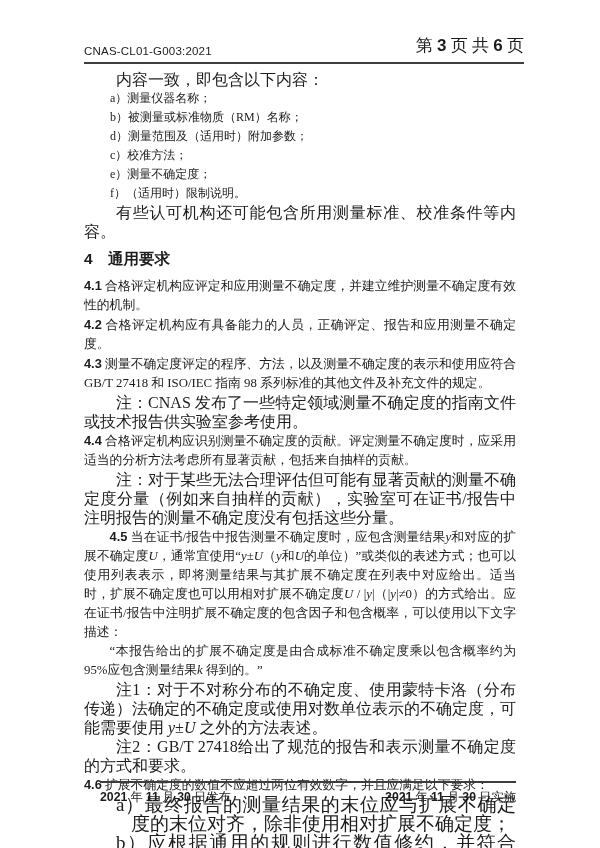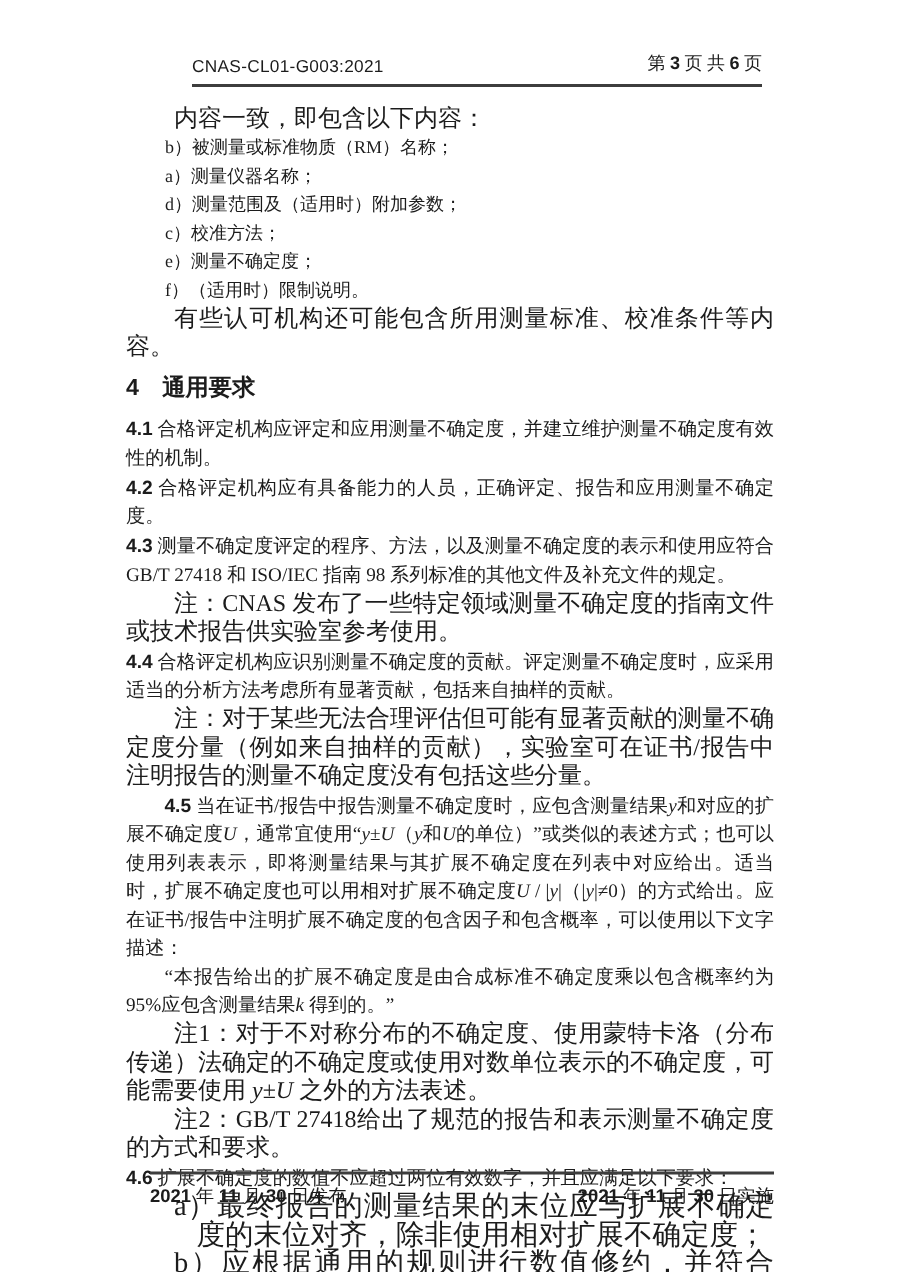--- a/index.html
+++ b/index.html
@@ -5,31 +5,30 @@
   html, body { margin:0; padding:0; background:#ffffff; }
   .page {
     position:relative;
     width:600px; height:848px;
     background:#ffffff;
     font-family:"Liberation Serif", serif;
     color:#1c1c1c;
     overflow:hidden;
   }
   .header {
-    position:absolute; left:84px; right:92px; top:34px;
+    position:absolute; left:84px; right:76px; top:34px;
     display:flex; justify-content:space-between; align-items:flex-end;
     border-bottom:2px solid #3d3d3d;
     padding-bottom:5px;
-    margin-left:44px;
   }
   .doc-code {
     font-family:"Liberation Sans", sans-serif;
     font-size:11.5px; letter-spacing:0.2px; color:#1c1c1c;
   }
-  .page-info { font-size:12px;text-align:right; }
+  .page-info { font-size:17px;text-align:right; }
   .content { position:absolute; left:84px; right:84px; top:70px; }
   .content p { margin:0; }
   .body { font-size:12.8px; line-height:19px; text-align:justify; }
   .note { font-size:16px; line-height:19px; text-align:justify; }
   .indent { text-indent:2em; }
   .note-list { font-size:12px; line-height:19px; padding-left:26px; }
   .body-list {
     font-size:19px; line-height:19px; text-align:justify;
     padding-left:47px; text-indent:-15px;
   }
@@ -55,22 +54,22 @@
 
 <div class="page">
 
   <div class="header">
     <span class="doc-code">CNAS-CL01-G003:2021</span>
     <span class="page-info"><span>第 </span><span class="b s">3</span><span> 页 共 </span><span class="b s">6</span><span> 页</span></span>
   </div>
 
   <div class="content">
       <p class="note indent"><span>内容一致，即包含以下内容：</span></p>
+      <p class="note-list"><span>a）测量仪器名称；</span></p>
       <p class="note-list"><span>b）被测量或标准物质（RM）名称；</span></p>
-      <p class="note-list"><span>a）测量仪器名称；</span></p>
       <p class="note-list"><span>d）测量范围及（适用时）附加参数；</span></p>
       <p class="note-list"><span>c）校准方法；</span></p>
       <p class="note-list"><span>e）测量不确定度；</span></p>
       <p class="note-list"><span>f）（适用时）限制说明。</span></p>
       <p class="note indent"><span>有些认可机构还可能包含所用测量标准、校准条件等内容。</span></p>
       <p class="heading"><span>4　通用要求</span></p>
       <p class="body"><span class="b s">4.1</span><span> 合格评定机构应评定和应用测量不确定度，并建立维护测量不确定度有效性的机制。</span></p>
       <p class="body"><span class="b s">4.2</span><span> 合格评定机构应有具备能力的人员，正确评定、报告和应用测量不确定度。</span></p>
       <p class="body"><span class="b s">4.3</span><span> 测量不确定度评定的程序、方法，以及测量不确定度的表示和使用应符合 GB/T 27418 和 ISO/IEC 指南 98 系列标准的其他文件及补充文件的规定。</span></p>
       <p class="note indent"><span>注：CNAS 发布了一些特定领域测量不确定度的指南文件或技术报告供实验室参考使用。</span></p>

